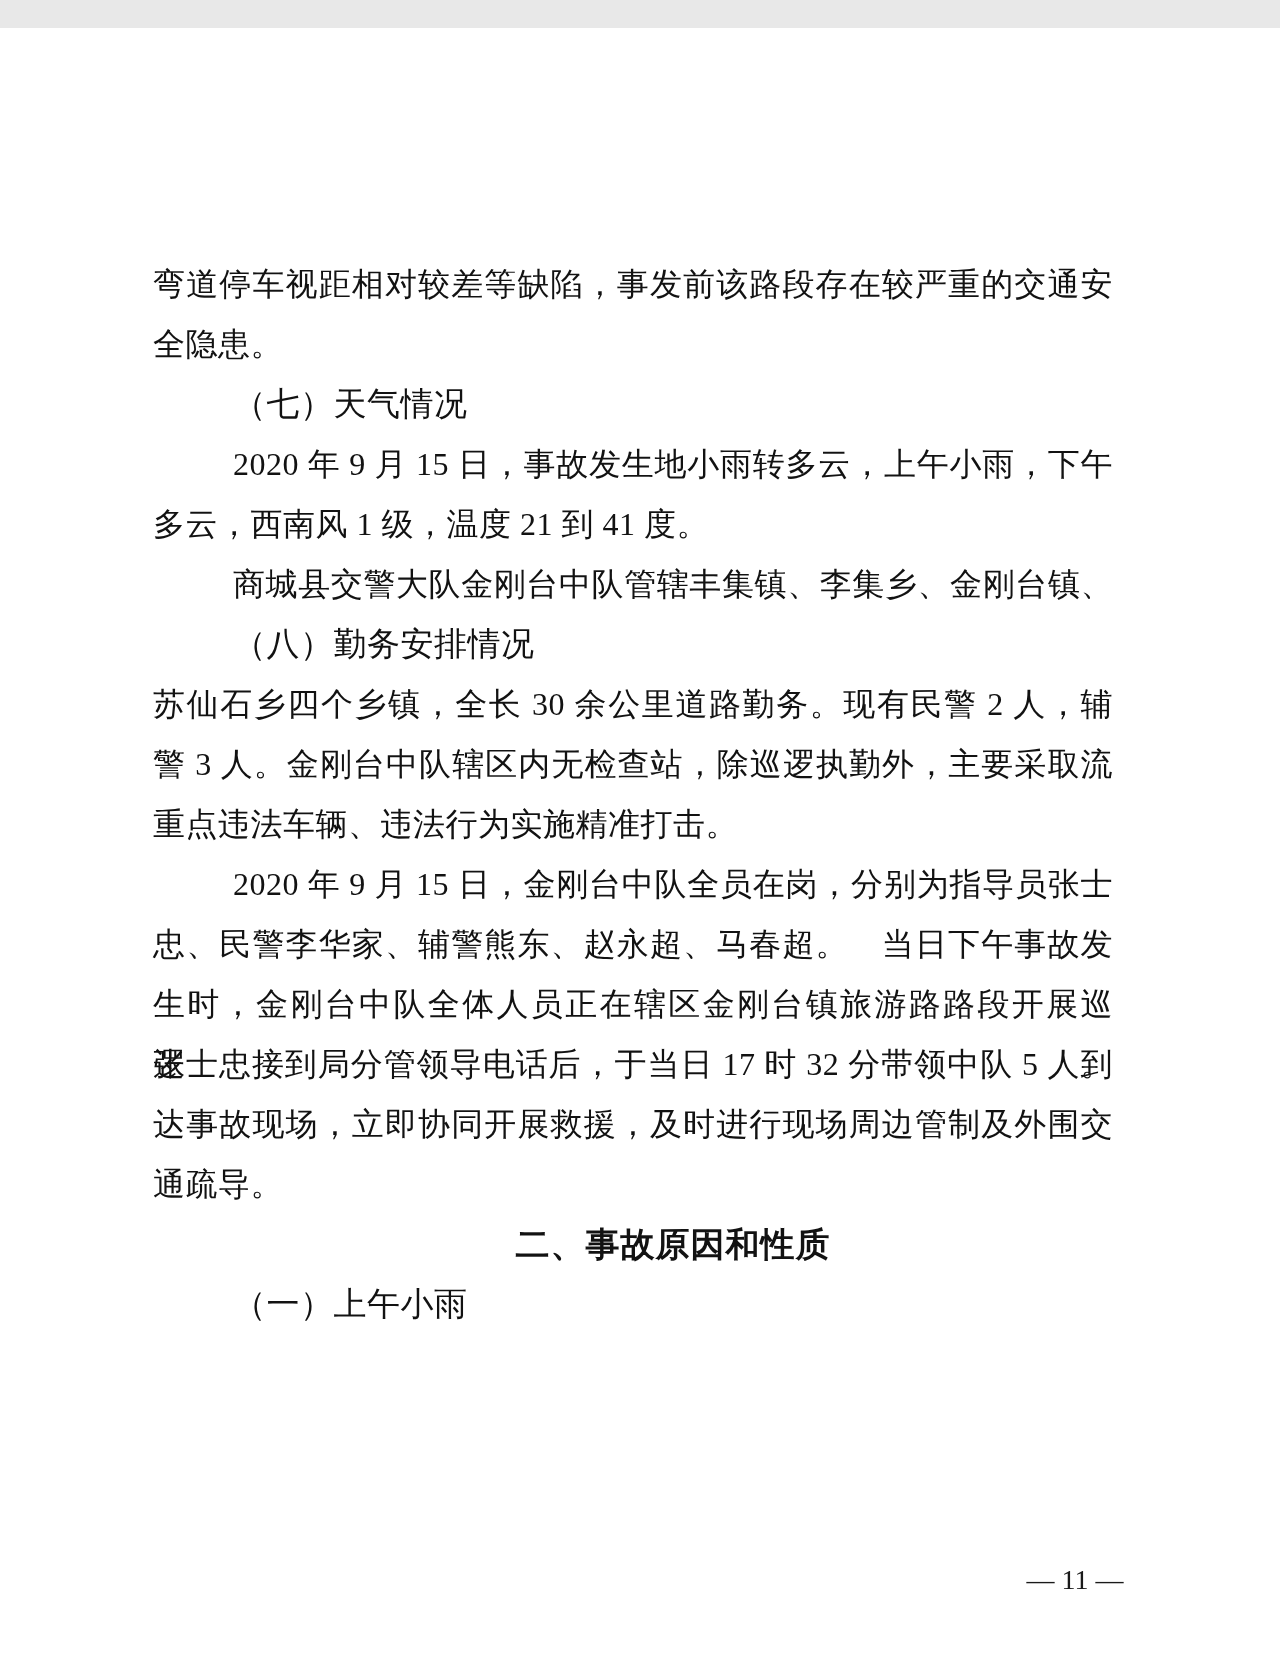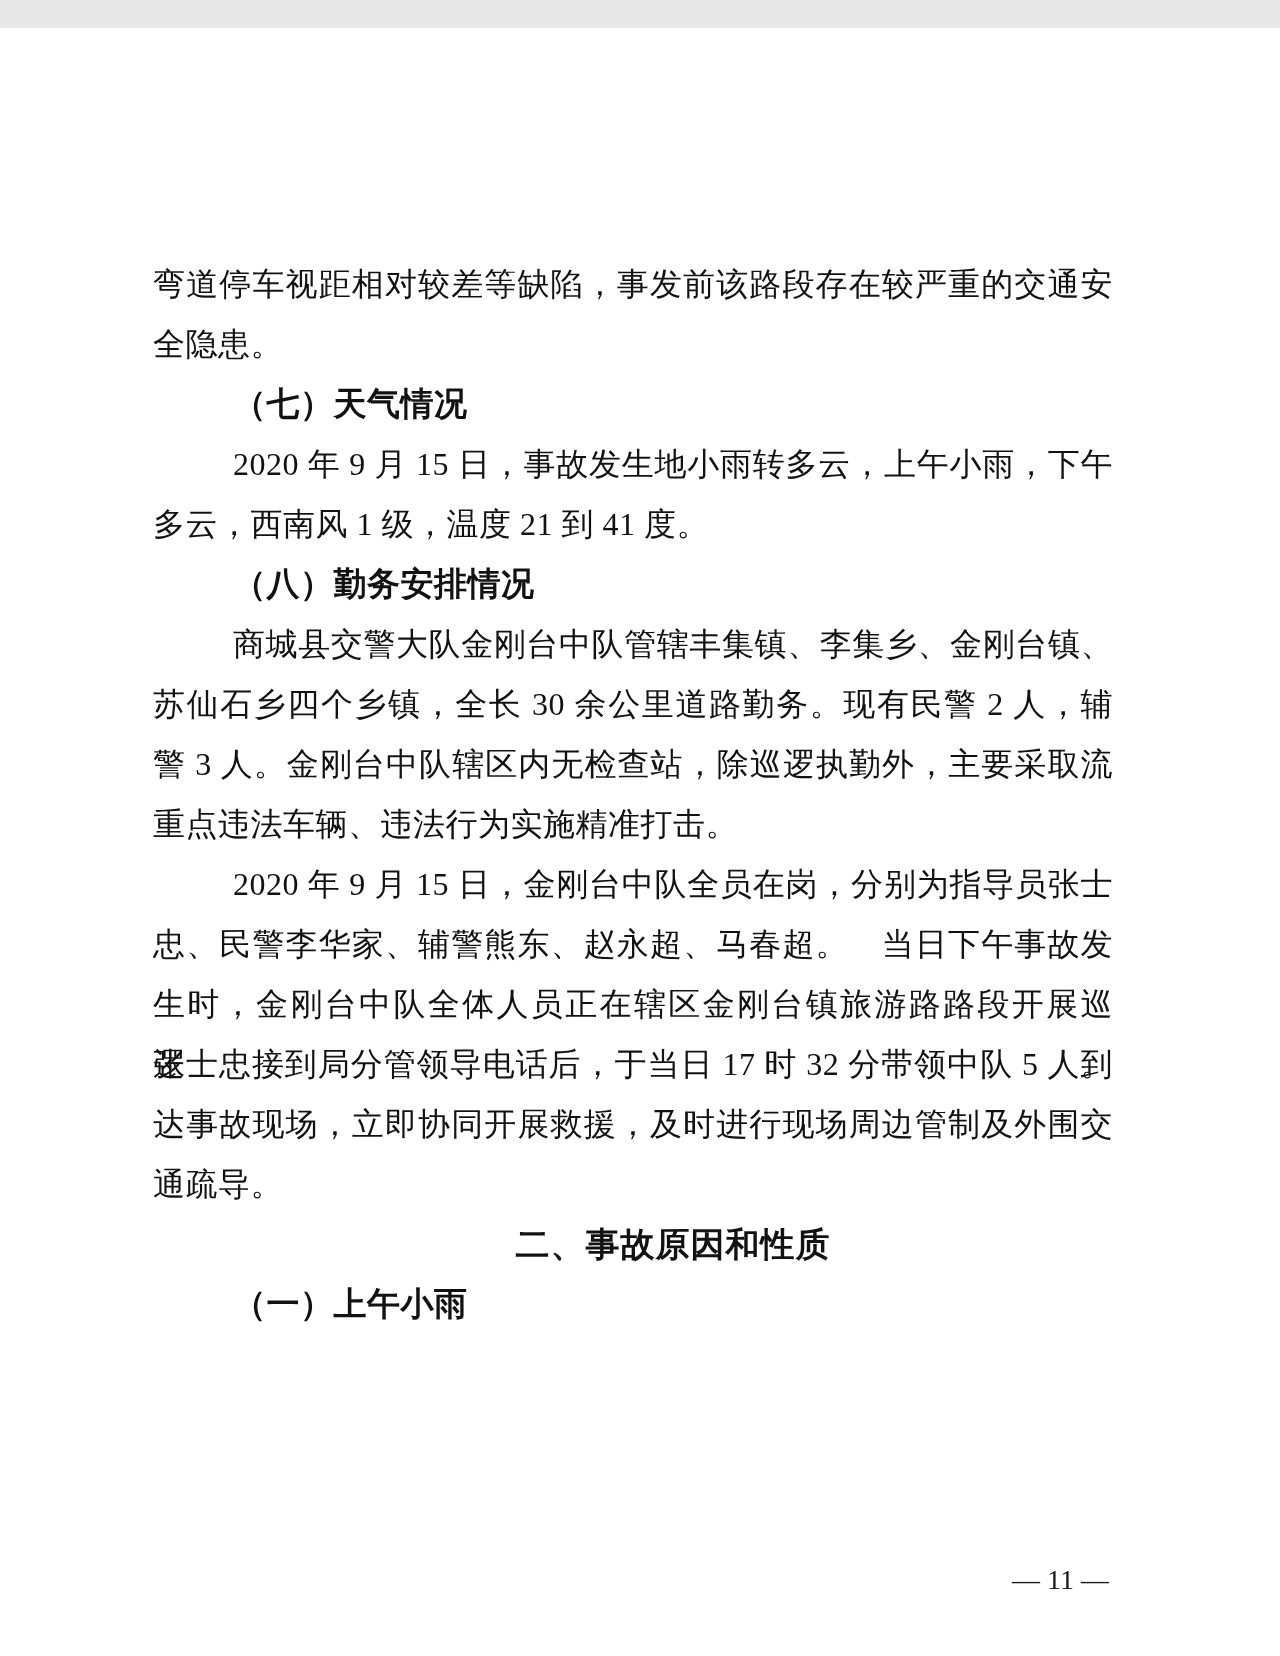--- a/index.html
+++ b/index.html
@@ -32,54 +32,54 @@
     letter-spacing: 0.5px;
   }
   .line.justify {
     text-align: justify;
     text-align-last: justify;
   }
   .line.indent {
     text-indent: 80px;
   }
   .line.heading-kai {
-    font-weight: bold;
+    font-weight: normal;
     font-size: 33px;
   }
   .line.heading-hei {
     font-weight: bold;
     font-size: 34px;
     font-family: "Liberation Sans", "DejaVu Sans", sans-serif;
     letter-spacing: 1px;
     text-align: center;
   }
   .page-number {
     position: absolute;
-    left: 1012px;
+    left: 990px;
     top: 1534px;
     width: 170px;
     height: 36px;
     line-height: 36px;
-    text-align: left;
+    text-align: center;
     font-size: 28px;
     color: #1a1a1a;
   }
 </style>
 </head>
 <body>
 
 <div class="page">
   <div class="content" id="content">
       <div class="line body justify">弯道停车视距相对较差等缺陷，事发前该路段存在较严重的交通安</div>
       <div class="line body">全隐患。</div>
       <div class="line heading-kai indent">（七）天气情况</div>
       <div class="line body indent justify">2020 年 9 月 15 日，事故发生地小雨转多云，上午小雨，下午</div>
       <div class="line body">多云，西南风 1 级，温度 21 到 41 度。</div>
+      <div class="line body indent justify">商城县交警大队金刚台中队管辖丰集镇、李集乡、金刚台镇、</div>
       <div class="line heading-kai indent">（八）勤务安排情况</div>
-      <div class="line body indent justify">商城县交警大队金刚台中队管辖丰集镇、李集乡、金刚台镇、</div>
       <div class="line body justify">苏仙石乡四个乡镇，全长 30 余公里道路勤务。现有民警 2 人，辅</div>
       <div class="line body justify">警 3 人。金刚台中队辖区内无检查站，除巡逻执勤外，主要采取流</div>
       <div class="line body">重点违法车辆、违法行为实施精准打击。</div>
       <div class="line body indent justify">2020 年 9 月 15 日，金刚台中队全员在岗，分别为指导员张士</div>
       <div class="line body justify">忠、民警李华家、辅警熊东、赵永超、马春超。　当日下午事故发</div>
       <div class="line body justify">生时，金刚台中队全体人员正在辖区金刚台镇旅游路路段开展巡逻。</div>
       <div class="line body justify">张士忠接到局分管领导电话后，于当日 17 时 32 分带领中队 5 人到</div>
       <div class="line body justify">达事故现场，立即协同开展救援，及时进行现场周边管制及外围交</div>
       <div class="line body">通疏导。</div>
       <div class="line heading-hei indent">二、事故原因和性质</div>

